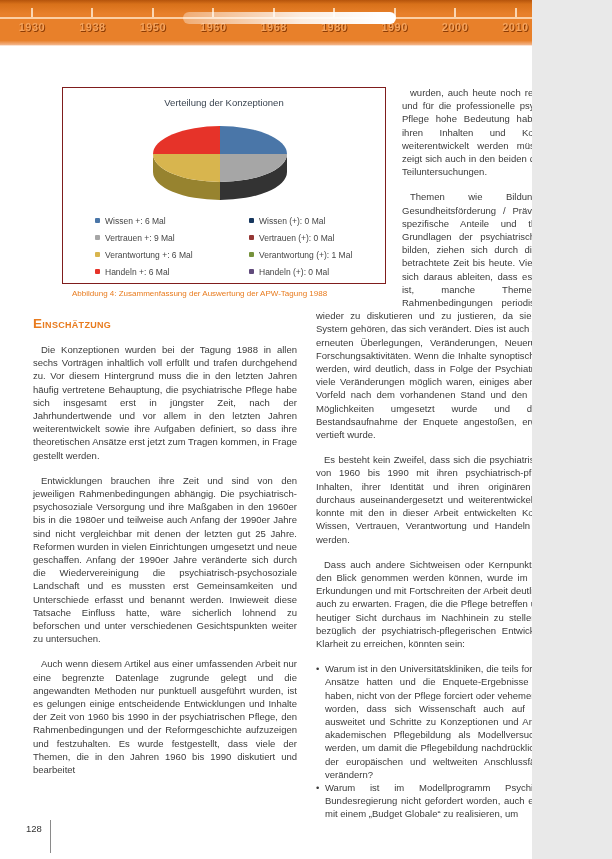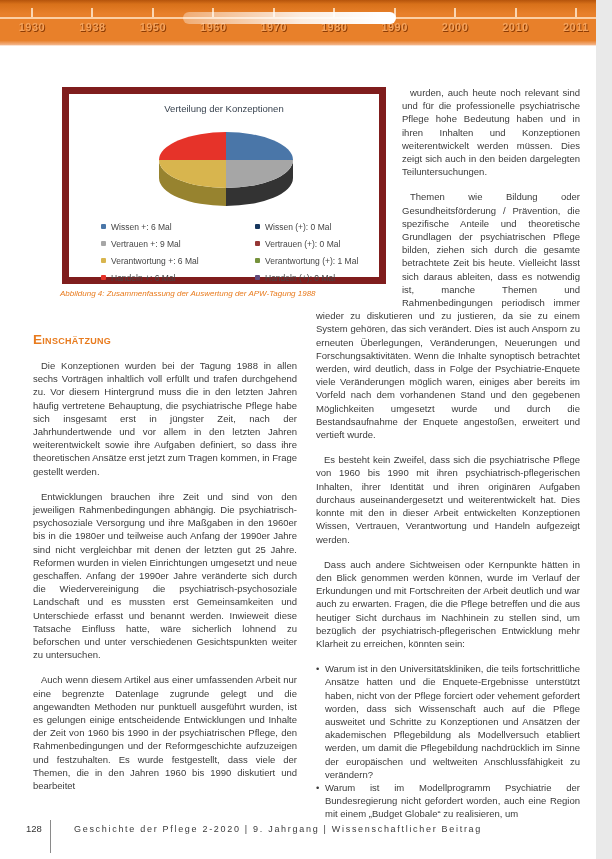--- a/index.html
+++ b/index.html
@@ -1,53 +1,53 @@
 <!DOCTYPE html>
 <html><head>
 <meta charset="utf-8">
 <style>
   html,body{margin:0;padding:0;background:#e9e9e9;}
-  .page{position:relative;width:596px;height:859px;background:#ffffff;overflow:hidden;
+  .page{position:relative;width:532px;height:859px;background:#ffffff;overflow:hidden;
         font-family:"Liberation Sans", sans-serif;}
 
   
   .banner{position:absolute;left:0;top:0;width:612px;height:46px;
           background:linear-gradient(180deg,#b5540c 0%,#d8711a 9%,#e8802a 30%,#e8802a 88%,#f3b183 97%,#ffffff 100%);}
   .banner-line{position:absolute;left:0;top:17px;width:612px;height:2px;background:rgba(255,221,185,.85);}
   .year-row{position:absolute;left:12px;top:8px;width:584px;display:flex;justify-content:space-between;}
   .year-cell{width:40px;display:flex;flex-direction:column;align-items:center;}
   .tick{width:2px;height:9px;background:rgba(255,236,214,.8);}
   .year-label{margin-top:4px;font-size:11px;font-weight:bold;color:#f4a25c;
               text-shadow:1px 1px 0 #8d3c05;letter-spacing:.5px;}
   .pill{position:absolute;left:183px;top:12px;width:213px;height:12px;border-radius:7px;
         background:linear-gradient(90deg,rgba(255,255,255,.35),rgba(255,255,255,.85) 55%,#ffffff 92%);}
 
   
   .figure{position:absolute;left:62px;top:87px;width:324px;height:197px;background:#fff;
-          border:7px solid #7f1d1d;box-sizing:border-box;}
+          border:1px solid #7f1d1d;box-sizing:border-box;}
   .fig-title{position:absolute;left:0;top:9px;width:100%;text-align:center;
              font-size:9.5px;line-height:12.5px;color:#3a4450;}
   .pie-svg{position:absolute;left:0;top:33px;}
   .legend{position:absolute;left:0;top:124px;width:100%;font-size:8.5px;color:#454545;}
   .lg-col{position:absolute;top:0;}
   .lg-col.left{left:32px;}
   .lg-col.right{left:186px;}
   .lg-row{height:17px;display:flex;align-items:center;}
   .dot{display:inline-block;width:5px;height:5px;border-radius:1px;margin-right:5px;flex:none;}
-  .caption{position:absolute;left:60px;top:289px;width:330px;font-size:8px;font-style:italic;
+  .caption{position:absolute;left:72px;top:289px;width:330px;font-size:8px;
            color:#e87b1e;}
 
   
   .body-text{font-size:9.5px;line-height:13.2px;color:#3b3b3b;text-align:justify;}
   .body-text p{margin:0 0 12px 0;text-indent:8px;}
   .col-left{position:absolute;left:33px;top:316px;width:264px;}
   .col-right{position:absolute;left:316px;top:86px;width:264px;}
   .fig-spacer{float:left;width:86px;height:222px;}
   .h-orange{font-size:13.5px;line-height:15px;font-variant:small-caps;font-weight:bold;
-            color:#e87b1e;letter-spacing:.3px;margin:16px 0 12px 0;}
+            color:#e87b1e;letter-spacing:.3px;margin:0 0 12px 0;}
   .h-orange.second{margin-top:6px;}
   .bullet{display:flex;margin:0;}
   .bullet .marker{width:9px;flex:none;}
   .bullet .btxt{flex:1;text-align:justify;}
 
   
   .footer-num{position:absolute;left:26px;top:823px;font-size:9.5px;color:#333;}
   .footer-rule{position:absolute;left:50px;top:820px;width:1px;height:33px;background:#8a8a8a;}
   .footer-text{position:absolute;left:74px;top:824px;font-size:9px;letter-spacing:1.7px;color:#3a3a3a;}
 </style>
@@ -70,21 +70,21 @@
       <div class="year-cell">
           <div class="tick"></div>
           <div class="year-label">1950</div>
         </div>
       <div class="year-cell">
           <div class="tick"></div>
           <div class="year-label">1960</div>
         </div>
       <div class="year-cell">
           <div class="tick"></div>
-          <div class="year-label">1970</div>
+          <div class="year-label">1968</div>
         </div>
       <div class="year-cell">
           <div class="tick"></div>
           <div class="year-label">1980</div>
         </div>
       <div class="year-cell">
           <div class="tick"></div>
           <div class="year-label">1990</div>
         </div>
       <div class="year-cell">
@@ -176,15 +176,14 @@
       <span class="btxt">Warum ist in den Universitätskliniken, die teils fortschrittliche Ansätze hatten und die Enquete-Ergebnisse unterstützt haben, nicht von der Pflege forciert oder vehement gefordert worden, dass sich Wissenschaft auch auf die Pflege ausweitet und Schritte zu Konzeptionen und Ansätzen der akademischen Pflegebildung als Modellversuch etabliert werden, um damit die Pflegebildung nachdrücklich im Sinne der europäischen und weltweiten Anschlussfähigkeit zu verändern?</span>
     </div>
     <div class="bullet">
       <span class="marker">•</span>
       <span class="btxt">Warum ist im Modellprogramm Psychiatrie der Bundesregierung nicht gefordert worden, auch eine Region mit einem „Budget Globale“ zu realisieren, um</span>
     </div>
   </div>
 
   <div class="footer-num">128</div>
   <div class="footer-rule"></div>
-  <div class="footer-text">Geschichte der Pflege 2-2020 | 9. Jahrgang | Wissenschaftlicher Beitrag</div>
 
 </div>
 
 </body></html>

